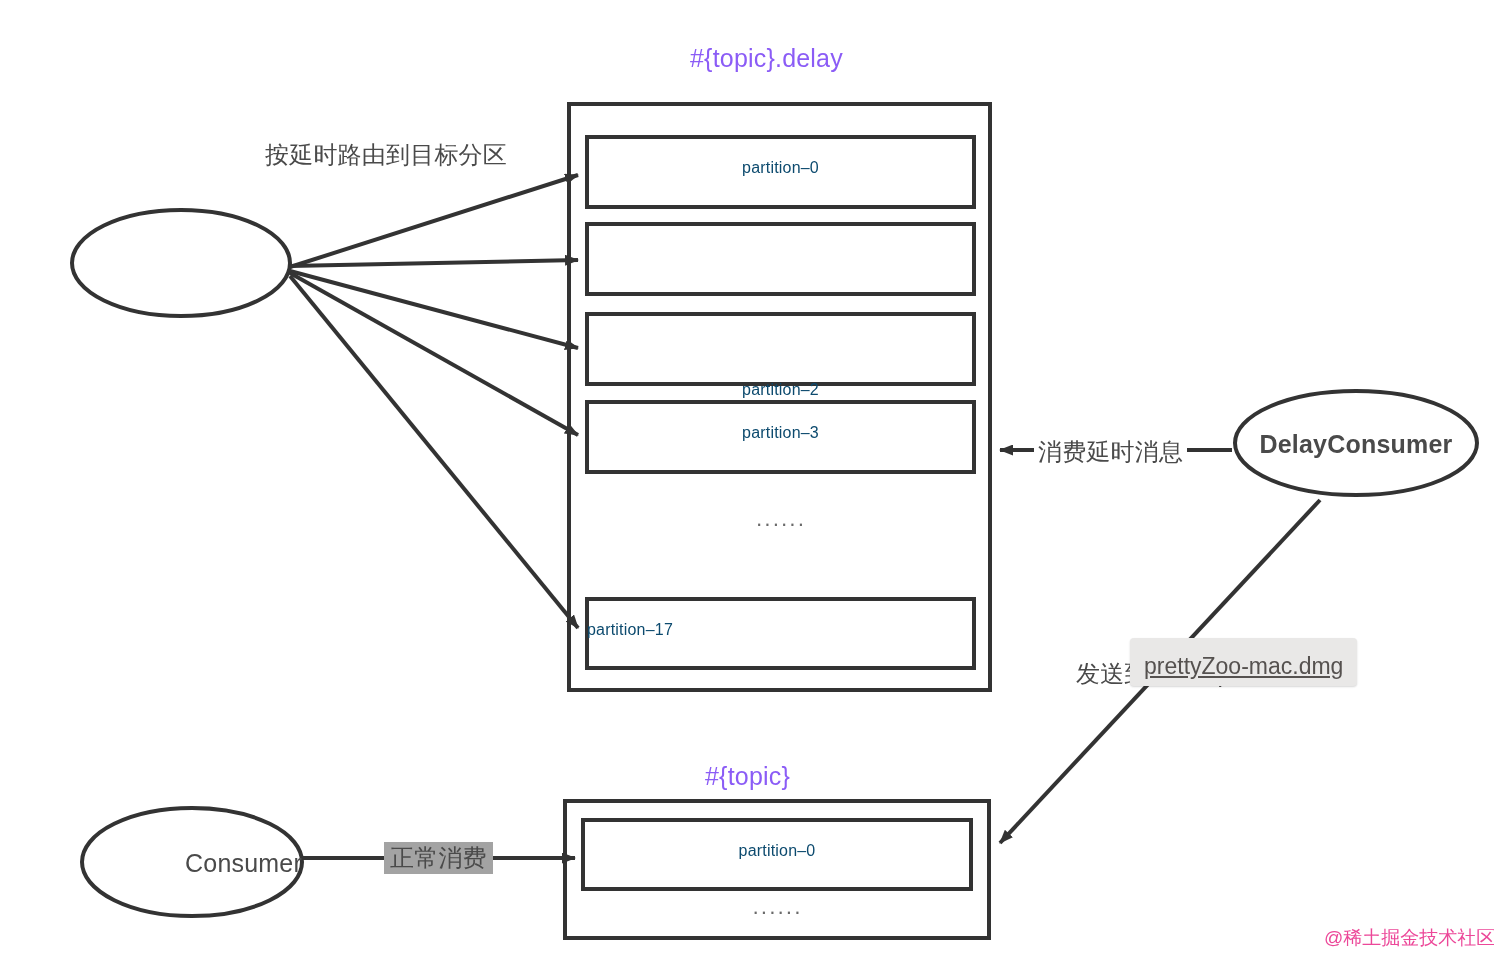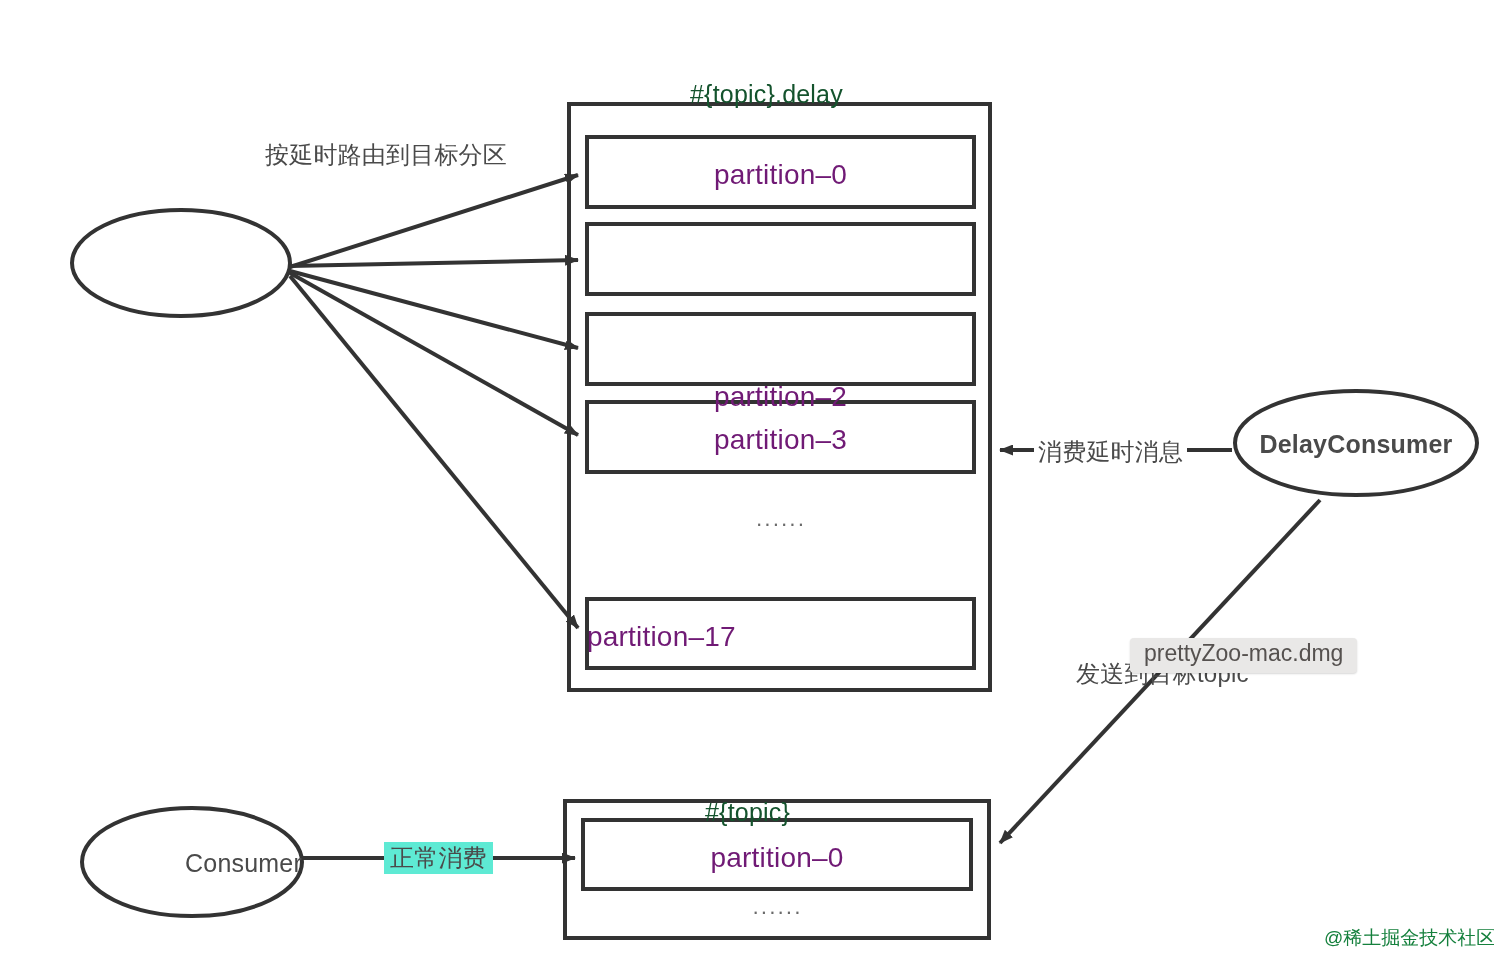--- a/index.html
+++ b/index.html
@@ -27,55 +27,55 @@
     pointer-events: none;
   }
   .txt {
     position: absolute;
     white-space: nowrap;
     color: #4a4a4a;
     letter-spacing: 0.2px;
   }
   .topic-title {
     font-size: 25px;
-    color: #14532d;
-    margin-top: 36px;
+    color: #8b5cf6;
   }
   .node-label {
     font-size: 25px;
     color: #4a4a4a;
   }
   .partition-label {
-    font-size: 28px;
-    color: #701a75;
+    font-size: 16px;
+    color: #0c4a6e;
   }
   .edge-label {
     font-size: 24px;
     color: #4a4a4a;
   }
   .dots {
     font-size: 22px;
     color: #6a6a6a;
     letter-spacing: 1px;
   }
   .tooltip-chip {
     position: absolute;
     background: #e9e8e7;
     border-radius: 4px;
     box-shadow: 0 1px 2px rgba(0,0,0,0.16);
     font-size: 23px;
     color: #55514f;
-    padding: 2px 14px 7px 14px;
+    padding: 15px 14px 7px 14px;
     line-height: 1.15;
     white-space: nowrap;
+    text-decoration: underline;
   }
   .watermark {
     position: absolute;
     font-size: 19px;
-    color: #15803d;
+    color: #ec4899;
     white-space: nowrap;
   }
 </style>
 </head>
 <body>
 
 <div id="canvas">
 
   <svg class="layer" viewBox="0 0 1494 968">
     <defs>
@@ -128,20 +128,20 @@
   <div class="txt topic-title" style="left:705px; top:762px;">#{topic}</div>
   <div class="txt partition-label" style="left:583px; top:842px; width:388px; text-align:center;">partition–0</div>
   <div class="txt dots" style="left:583px; top:899px; width:388px; text-align:center;">······</div>
 
   <div class="txt node-label" style="left:82px; top:849px; width:220px; text-align:right;">Consumer</div>
   <div class="txt node-label" style="left:1235px; top:430px; width:242px; text-align:center;font-weight:bold;">DelayConsumer</div>
 
   <div class="txt edge-label" style="left:265px; top:139px;">按延时路由到目标分区</div>
   <div class="txt edge-label" style="left:1034px; top:436px; background:#ffffff; padding:0 4px;">消费延时消息</div>
   <div class="txt edge-label" style="left:1076px; top:658px;">发送到目标topic</div>
-  <div class="txt edge-label" style="left:384px; top:842px; background:#5eead4; padding:0 6px;">正常消费</div>
+  <div class="txt edge-label" style="left:384px; top:842px; background:#a3a3a3; padding:0 6px;">正常消费</div>
 
 
   <div class="tooltip-chip" style="left:1130px; top:638px;">prettyZoo-mac.dmg</div>
 
   <div class="watermark" style="left:1324px; top:925px;">@稀土掘金技术社区</div>
 
 </div>
 
 </body></html>

